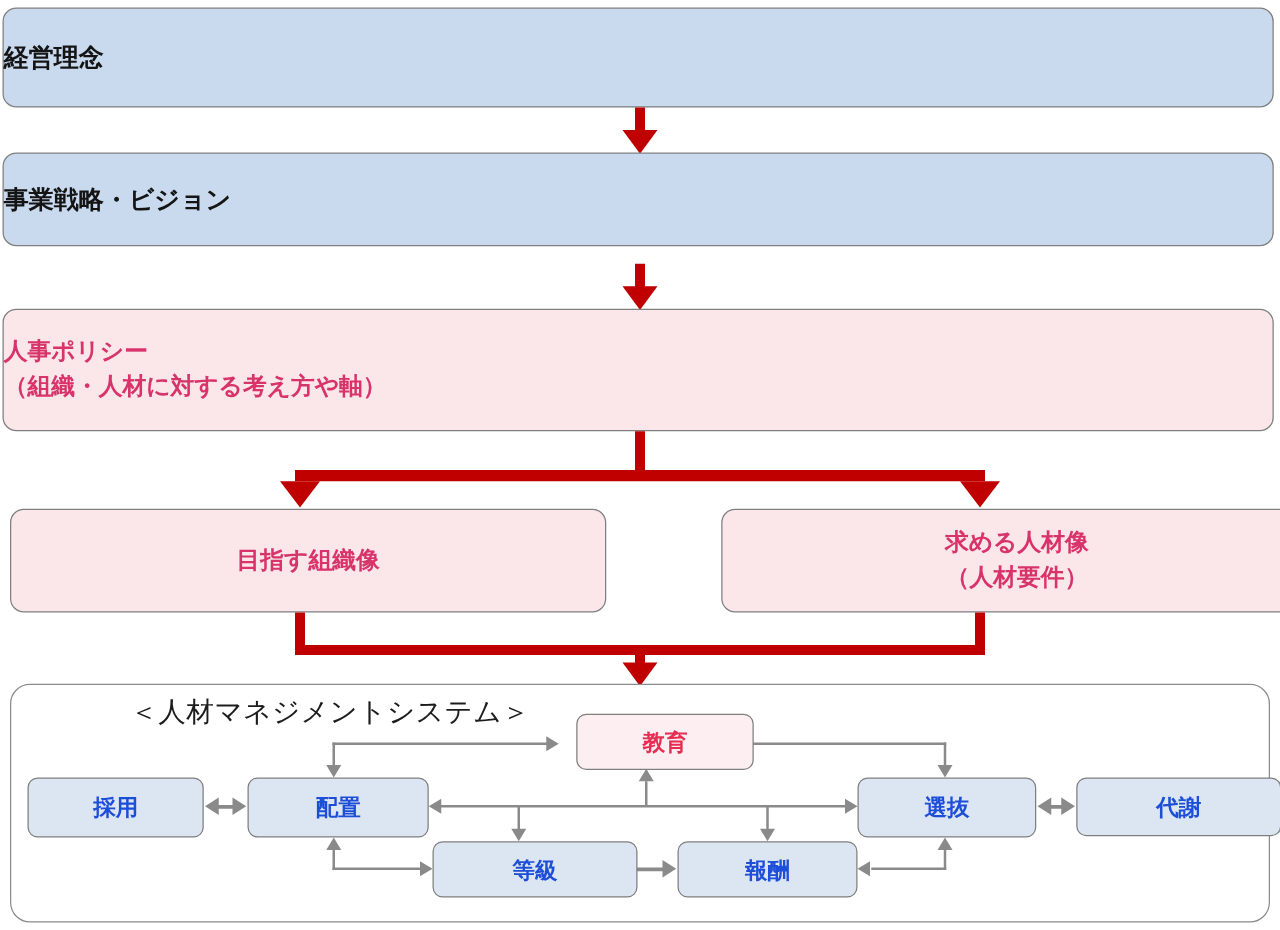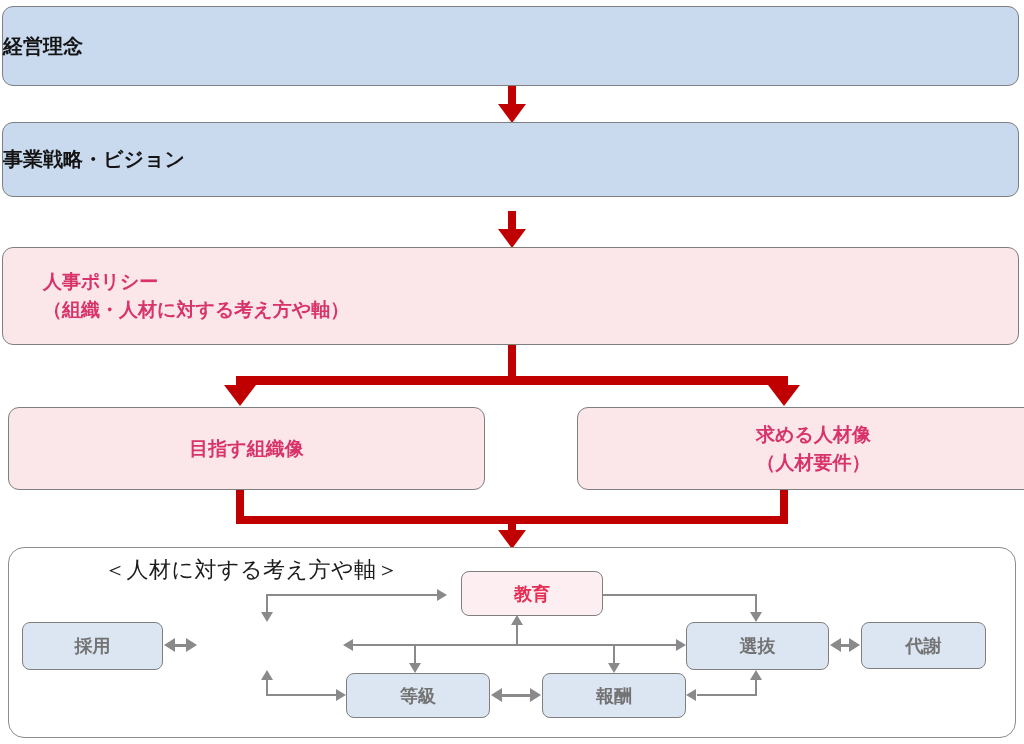--- a/index.html
+++ b/index.html
@@ -8,21 +8,21 @@
     font-family:"Liberation Sans",sans-serif;overflow:hidden;
   }
   
   .bigbox{
     position:absolute;left:2px;width:1017px;
     border:1.5px solid #7f7f7f;border-radius:11px;
     display:flex;flex-direction:column;align-items:flex-start;justify-content:center;
     font-weight:bold;text-align:center;box-sizing:border-box;
   }
   .blue{background:#c9d9ee;color:#141414;font-size:20px;}
-  .pinkbig{background:#fbe7ea;color:#d8336b;font-size:19px;line-height:1.5;padding-left:40px;}
+  .pinkbig{background:#fbe7ea;color:#d8336b;font-size:19px;line-height:1.5;}
   #b1{top:6px;height:80px;}
   #b2{top:122px;height:75px;}
   #b3{top:247px;height:98px;}
   
   .midbox{
     position:absolute;top:407px;height:83px;
     background:#fbe7ea;color:#d8336b;border:1.5px solid #7f7f7f;border-radius:11px;
     display:flex;flex-direction:column;align-items:center;justify-content:center;
     font-weight:bold;font-size:19px;line-height:1.45;text-align:center;box-sizing:border-box;
   }
@@ -38,30 +38,30 @@
     position:absolute;left:8px;top:547px;width:1008px;height:191px;
     background:#ffffff;border:1.5px solid #8c8c8c;border-radius:16px;box-sizing:border-box;
   }
   #systitle{
     position:absolute;left:104px;top:555px;
     font-size:22px;color:#1c1c1c;font-weight:400;letter-spacing:0.5px;
   }
   
   .node{
     position:absolute;border:1.5px solid #7f7f7f;border-radius:8px;
-    background:#dce6f2;color:#737373;font-weight:bold;font-size:18px;
+    background:#dce6f2;color:#1d4ed8;font-weight:bold;font-size:18px;
     display:flex;align-items:center;justify-content:center;box-sizing:border-box;
   }
   .node.pink{background:#fdeef1;color:#e62e55;}
   #n-saiyo  {left:22px; top:622px;width:141px;height:48px;}
   #n-haichi {left:198px;top:622px;width:145px;height:48px;}
   #n-kyoiku {left:446px;top:571px;width:142px;height:45px;margin-left:15px;}
   #n-senbatsu{left:686px;top:622px;width:143px;height:48px;}
-  #n-taisha {left:861px;top:622px;width:125px;height:47px;}
-  #n-tokyu  {left:346px;top:673px;width:144px;height:45px;}
+  #n-taisha {left:861px;top:622px;width:164px;height:47px;}
+  #n-tokyu  {left:346px;top:673px;width:164px;height:45px;}
   #n-hoshu  {left:542px;top:673px;width:144px;height:45px;}
   
   .gline{position:absolute;background:#8a8a8a;}
   .gtri{position:absolute;width:0;height:0;}
   .gtri.right{border-left:10px solid #8a8a8a;border-top:6px solid transparent;border-bottom:6px solid transparent;}
   .gtri.left {border-right:10px solid #8a8a8a;border-top:6px solid transparent;border-bottom:6px solid transparent;}
   .gtri.down {border-top:10px solid #8a8a8a;border-left:6px solid transparent;border-right:6px solid transparent;}
   .gtri.up   {border-bottom:10px solid #8a8a8a;border-left:6px solid transparent;border-right:6px solid transparent;}
   .gtri.right-b{border-left:11px solid #8a8a8a;border-top:7px solid transparent;border-bottom:7px solid transparent;}
   .gtri.left-b {border-right:11px solid #8a8a8a;border-top:7px solid transparent;border-bottom:7px solid transparent;}
@@ -103,21 +103,21 @@
     <span>（人材要件）</span>
   </div>
 
   <div class="rshaft" style="left:236px;top:490px;width:8px;height:30px;"></div>
   <div class="rshaft" style="left:780px;top:490px;width:8px;height:30px;"></div>
   <div class="rshaft" style="left:236px;top:516px;width:552px;height:8px;"></div>
   <div class="rshaft" style="left:508px;top:524px;width:8px;height:7px;"></div>
   <div class="rtri down-sm" style="left:498px;top:530px;"></div>
 
   <div id="sysbox"></div>
-  <div id="systitle">＜人材に対する考え方や軸＞</div>
+  <div id="systitle">＜人材マネジメントシステム＞</div>
 
   <div class="gline" style="left:266px;top:594px;width:172px;height:2px;"></div>
   <div class="gtri right" style="left:437px;top:589px;"></div>
   <div class="gline" style="left:266px;top:594px;width:2px;height:19px;"></div>
   <div class="gtri down" style="left:261px;top:612px;"></div>
 
   <div class="gtri left" style="left:588px;top:589px;"></div>
   <div class="gline" style="left:597px;top:594px;width:160px;height:2px;"></div>
   <div class="gline" style="left:755px;top:594px;width:2px;height:19px;"></div>
   <div class="gtri down" style="left:750px;top:612px;"></div>
@@ -150,20 +150,23 @@
   <div class="gline" style="left:838px;top:644px;width:14px;height:3px;"></div>
   <div class="gtri right-b" style="left:849px;top:638px;"></div>
 
   <div class="gtri left-b" style="left:491px;top:688px;"></div>
   <div class="gline" style="left:499px;top:694px;width:33px;height:3px;"></div>
   <div class="gtri right-b" style="left:530px;top:688px;"></div>
 
   <div id="n-saiyo" class="node">
     <span>採用</span>
   </div>
+  <div id="n-haichi" class="node">
+    <span>配置</span>
+  </div>
   <div id="n-kyoiku" class="node pink">
     <span>教育</span>
   </div>
   <div id="n-tokyu" class="node">
     <span>等級</span>
   </div>
   <div id="n-hoshu" class="node">
     <span>報酬</span>
   </div>
   <div id="n-senbatsu" class="node">

